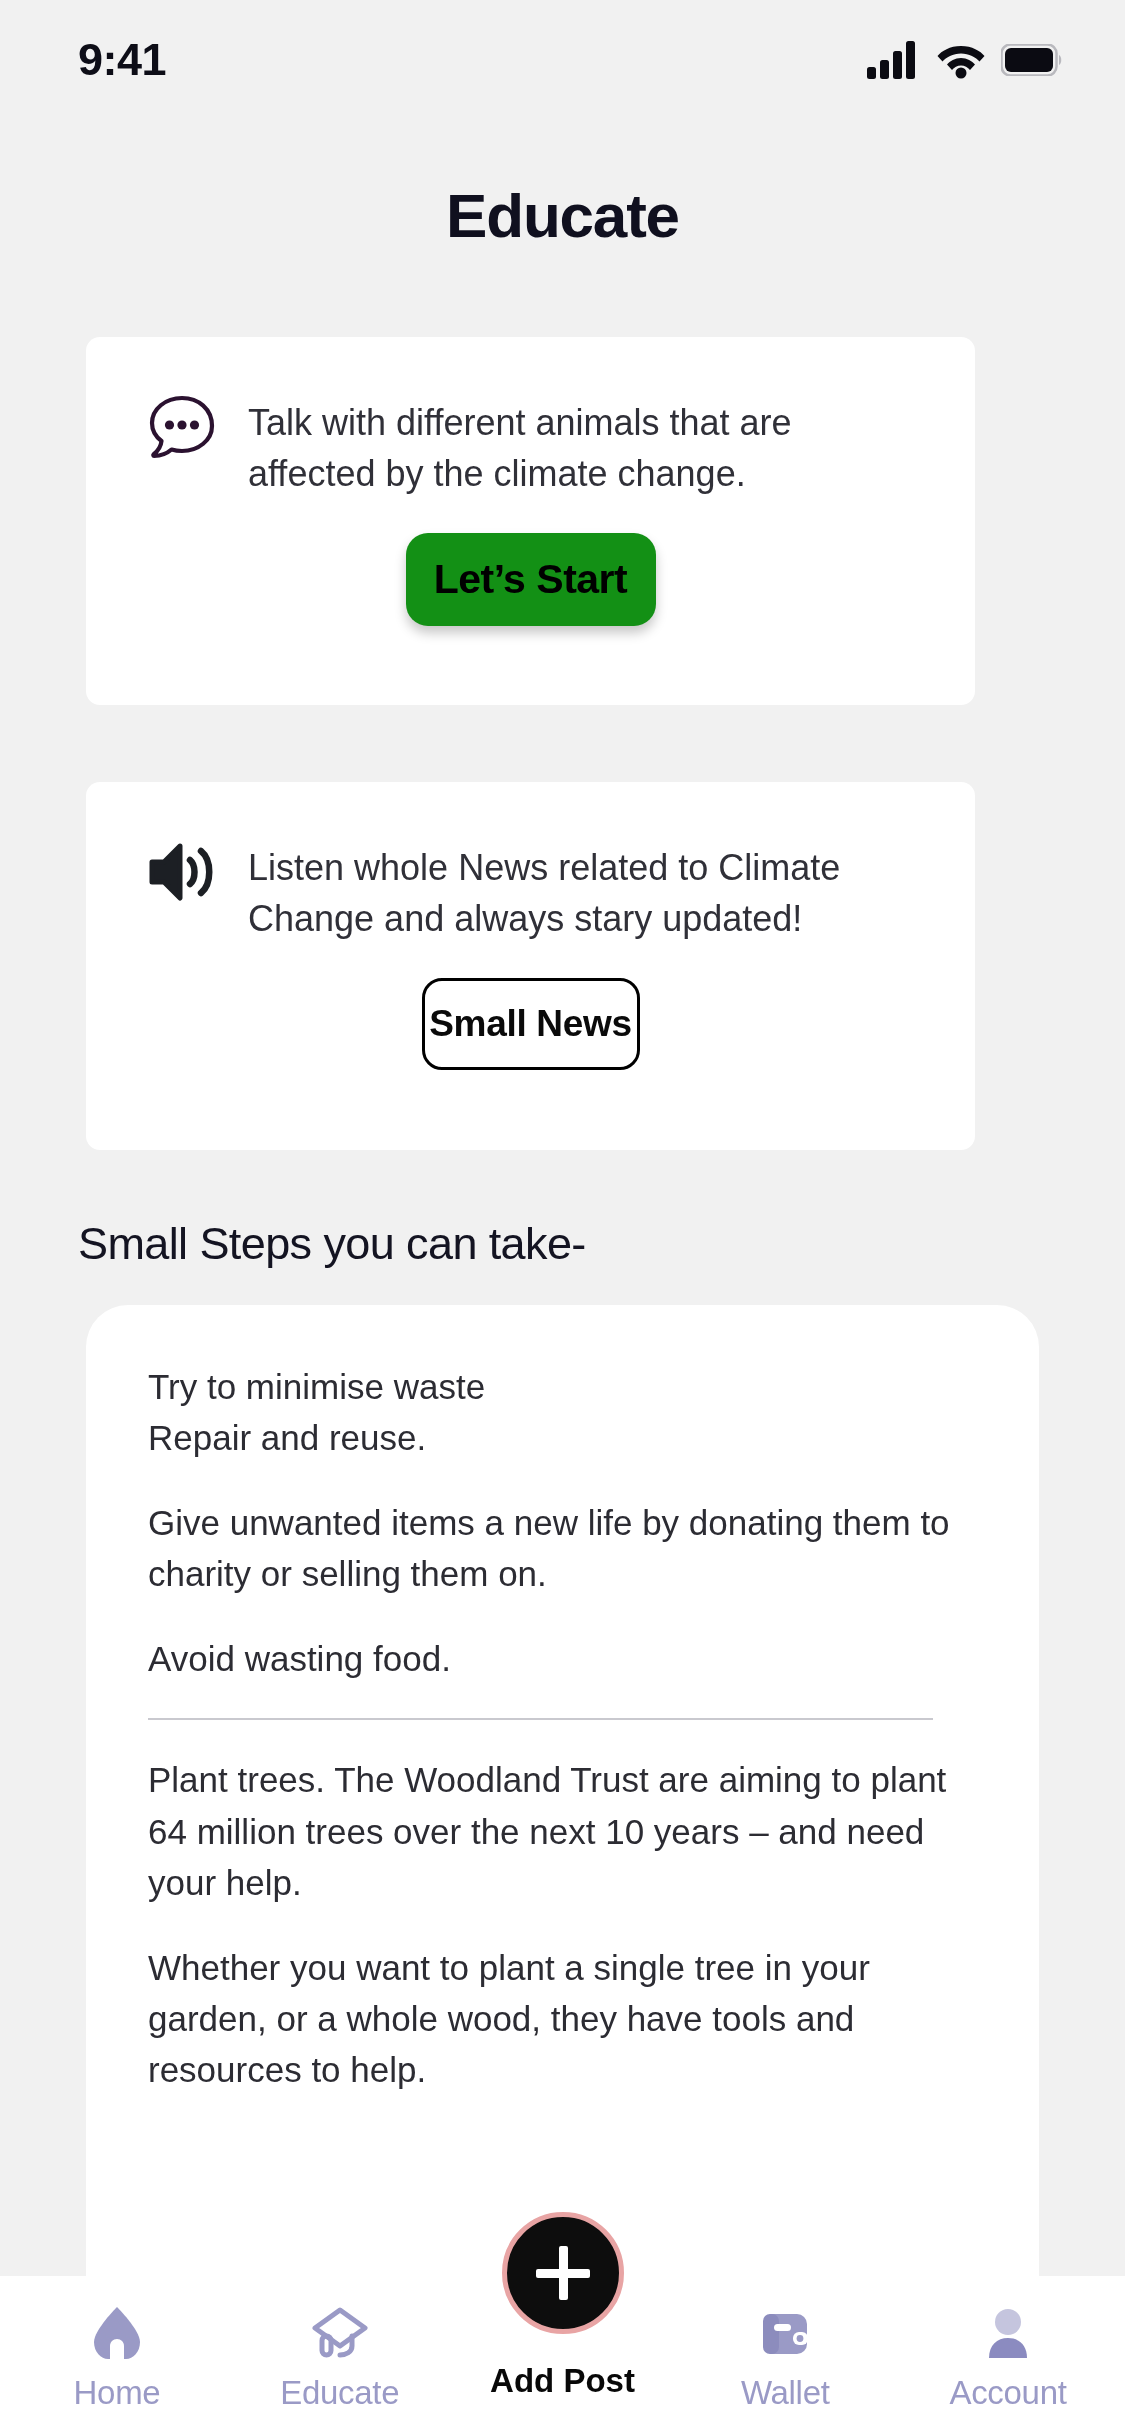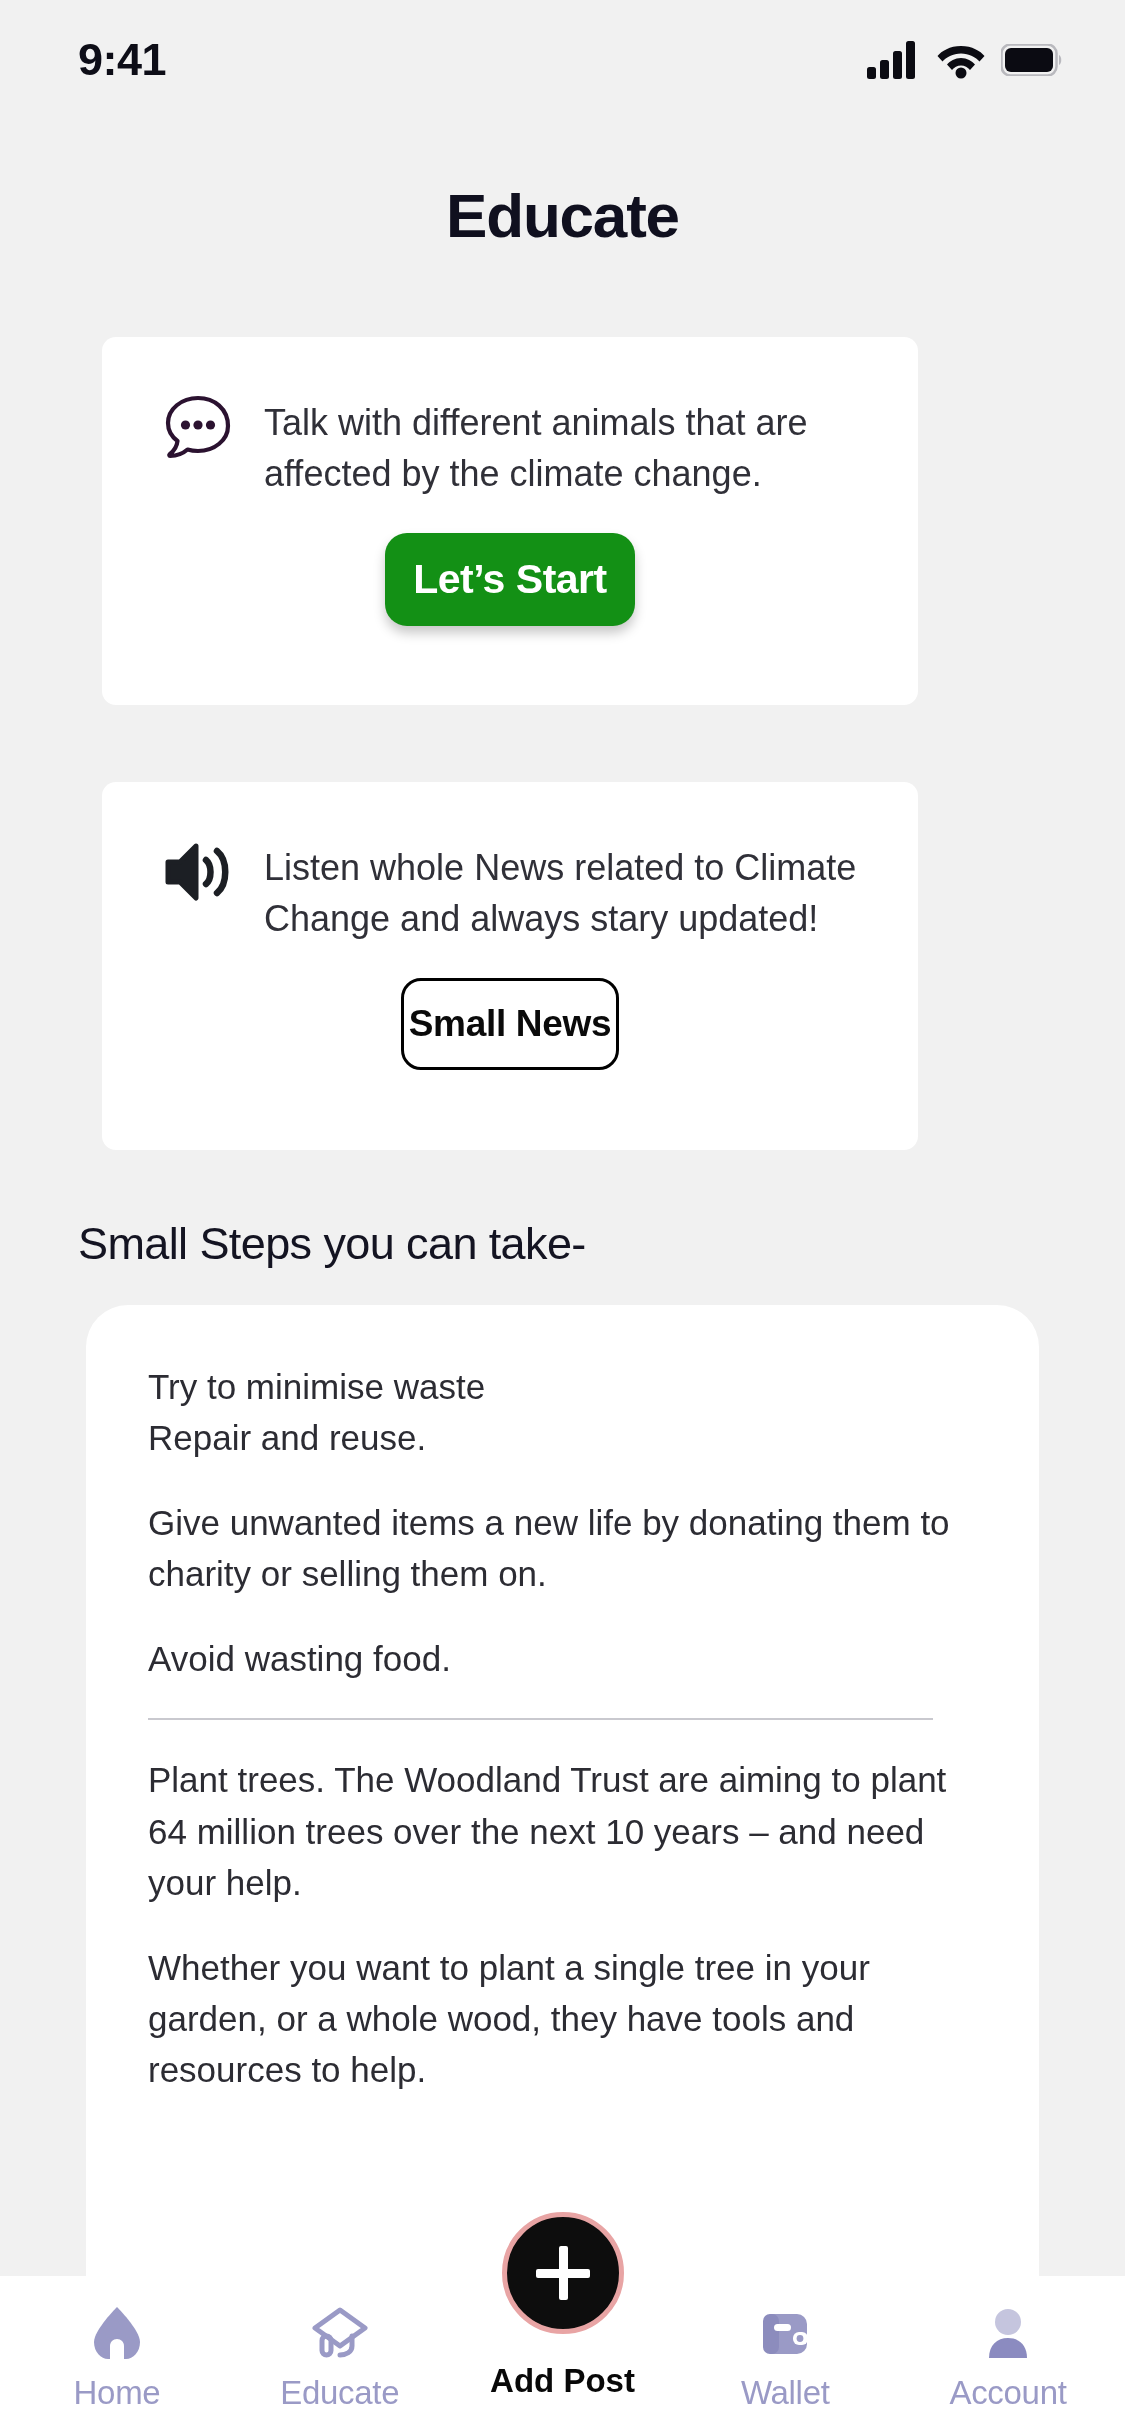--- a/index.html
+++ b/index.html
@@ -25,40 +25,40 @@
   
   .page-title{
     position:absolute; top:180px; left:0; width:1125px;
     text-align:center;
     font-size:62px; font-weight:700; letter-spacing:-1.2px;
     color:#10101f;
   }
 
   
   .card{
-    position:absolute; left:86px; width:816px;
-    background:#ffffff; border-radius:14px;margin-left:16px;
+    position:absolute; left:86px; width:889px;
+    background:#ffffff; border-radius:14px;
   }
   #card-talk{ top:337px; height:368px; }
   #card-listen{ top:782px; height:368px; }
 
   .card-row{
     display:flex; align-items:flex-start;
     padding:56px 58px 0 58px; gap:28px;
   }
   .card-icon{ flex:0 0 auto; width:76px; height:76px; margin-top:-4px;}
   .card-text{
     font-size:36px; line-height:1.42; color:#303038;
     padding-top:4px;
   }
 
   .btn-wrap{ display:flex; justify-content:center; margin-top:34px; }
 
   .btn-primary{
-    background:#139015; color:#ffffff;
+    background:#139015; color:#000000;
     font-size:41px; font-weight:700; letter-spacing:-0.5px;
     border:none; border-radius:22px;
     padding:23px 0; width:250px; text-align:center;
     box-shadow:0 7px 12px rgba(0,0,0,0.22);
     cursor:pointer;
   }
   .btn-outline{
     background:#ffffff; color:#0a0a0a;
     font-size:37px; font-weight:700; letter-spacing:-0.3px;
     border:3px solid #000000; border-radius:20px;

